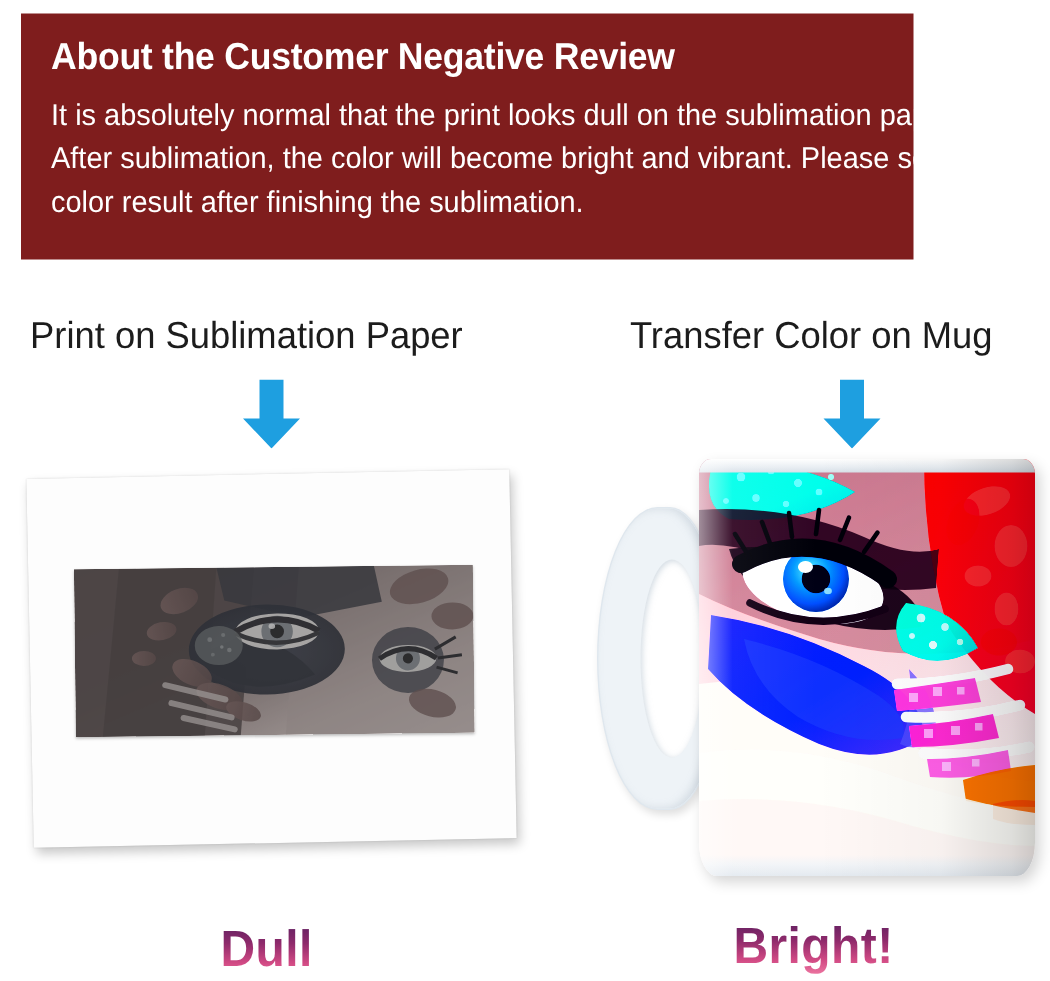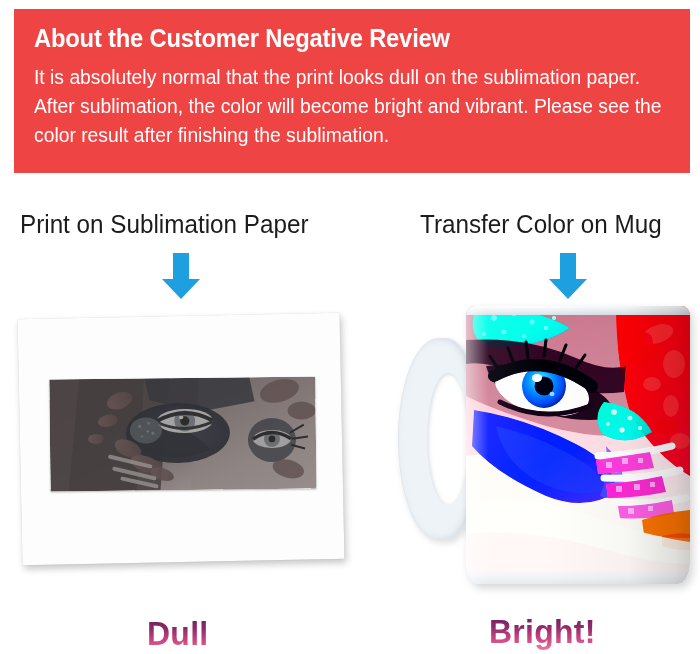--- a/index.html
+++ b/index.html
@@ -14,23 +14,23 @@
     overflow: hidden;
     font-family: "Liberation Sans", sans-serif;
     -webkit-font-smoothing: antialiased;
   }
 
   
   .banner {
     position: absolute;
     left: 14px;
     top: 9px;
-    width: 676px;
+    width: 595px;
     height: 164px;
-    background: #ef4444;
+    background: #7f1d1d;
     box-sizing: border-box;
     padding: 14px 4px 10px 20px;
   }
   .banner-title {
     color: #ffffff;
     font-size: 25px;
     font-weight: bold;
     letter-spacing: -0.2px;
     line-height: 30px;
     margin: 0 0 10px 0;

